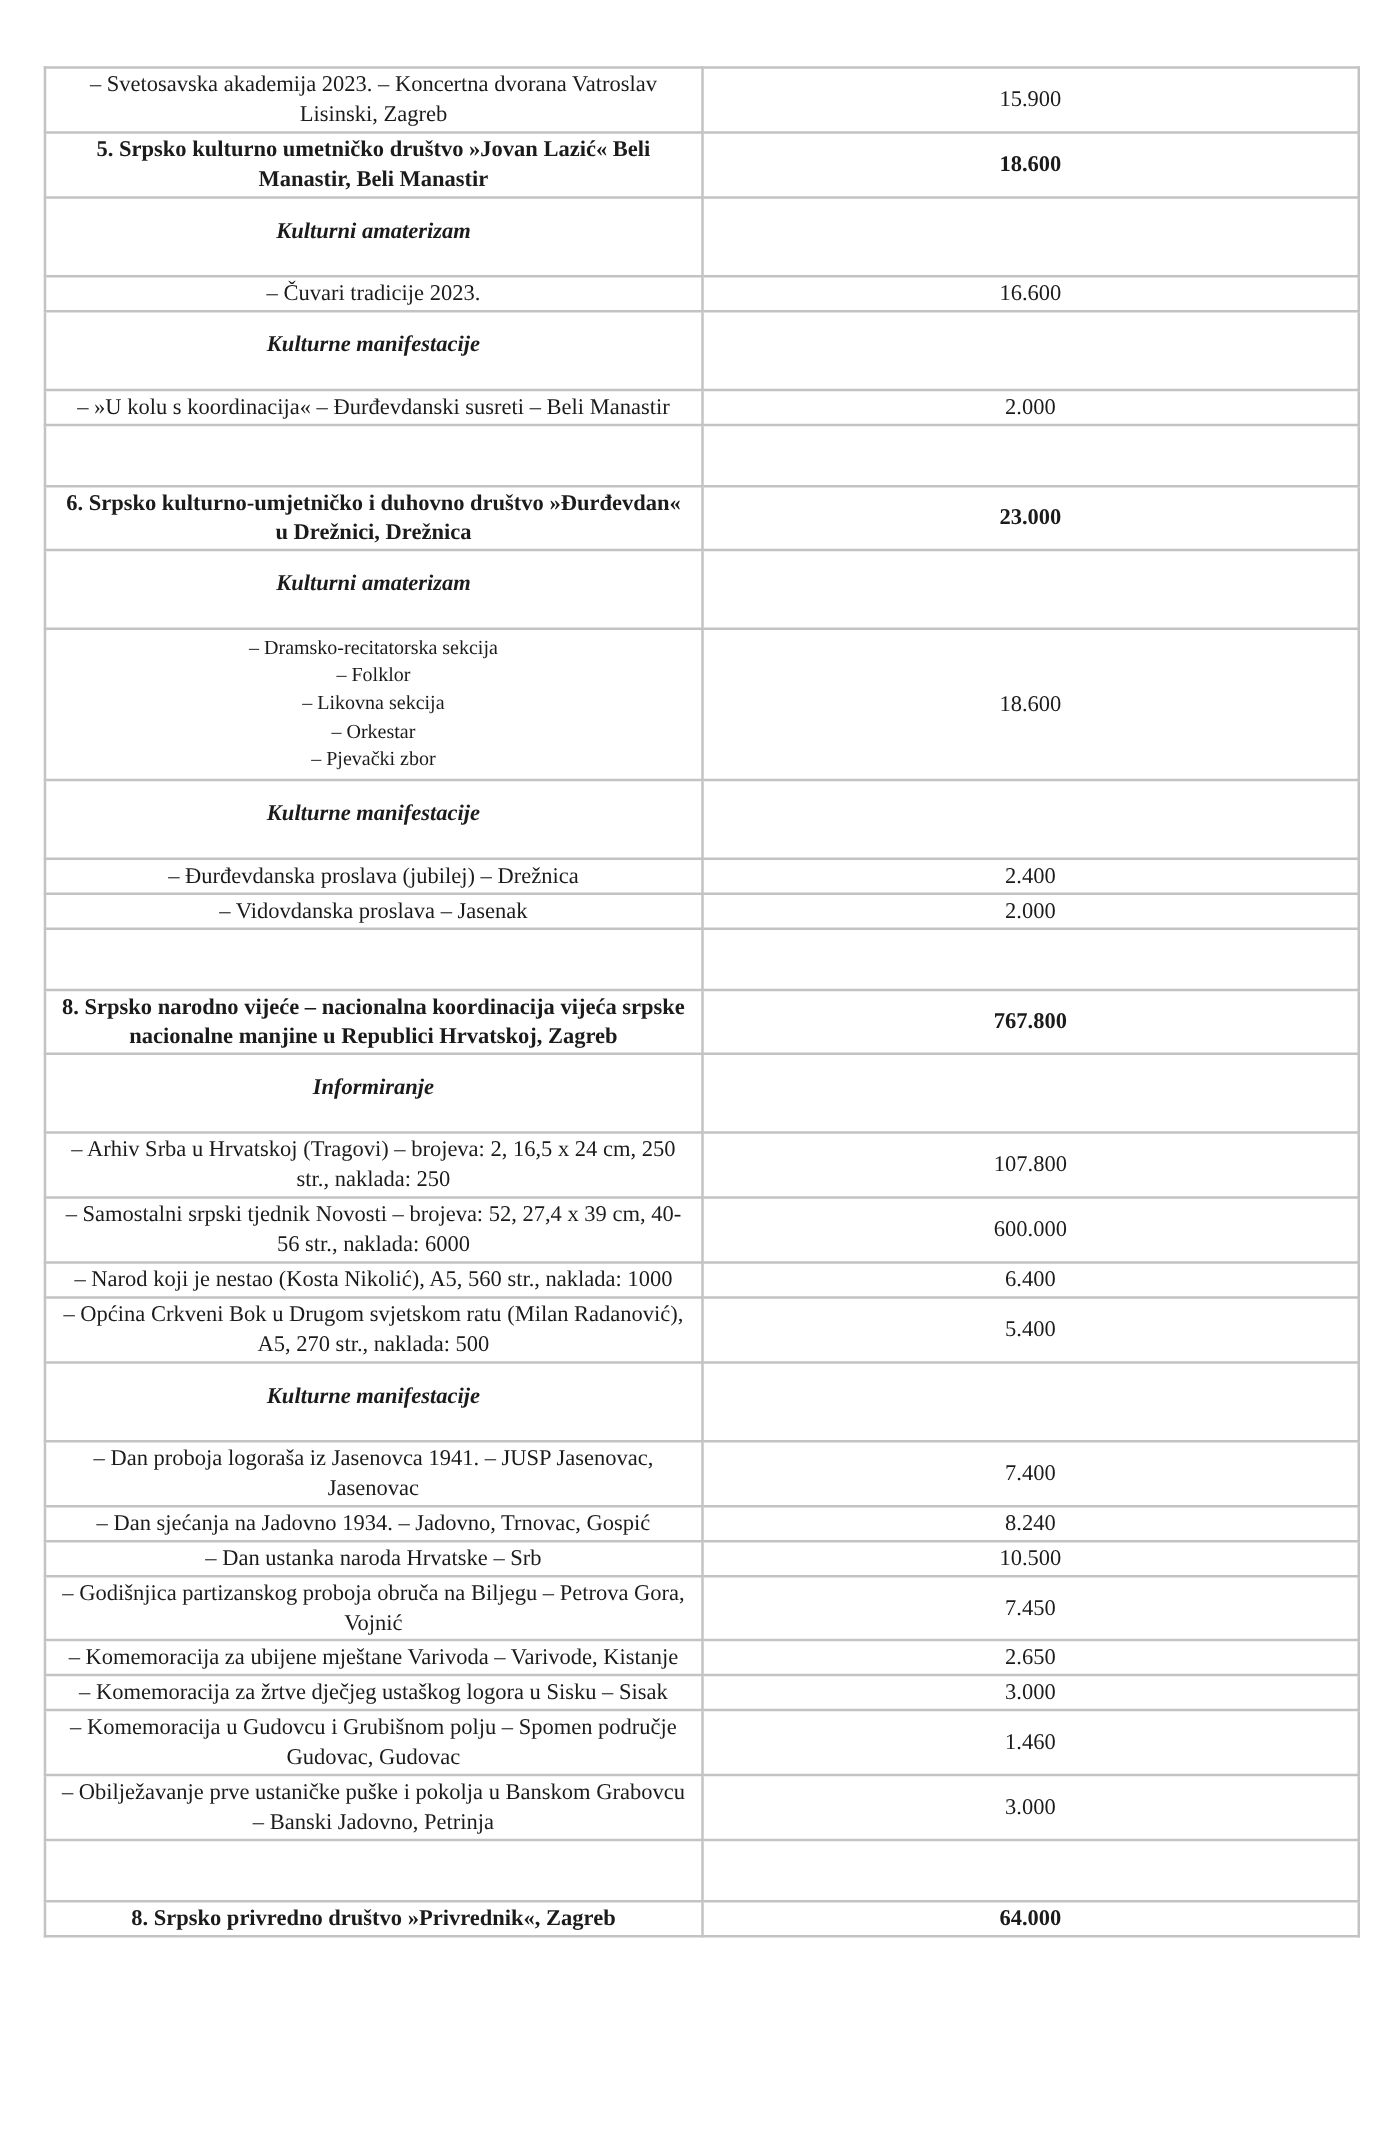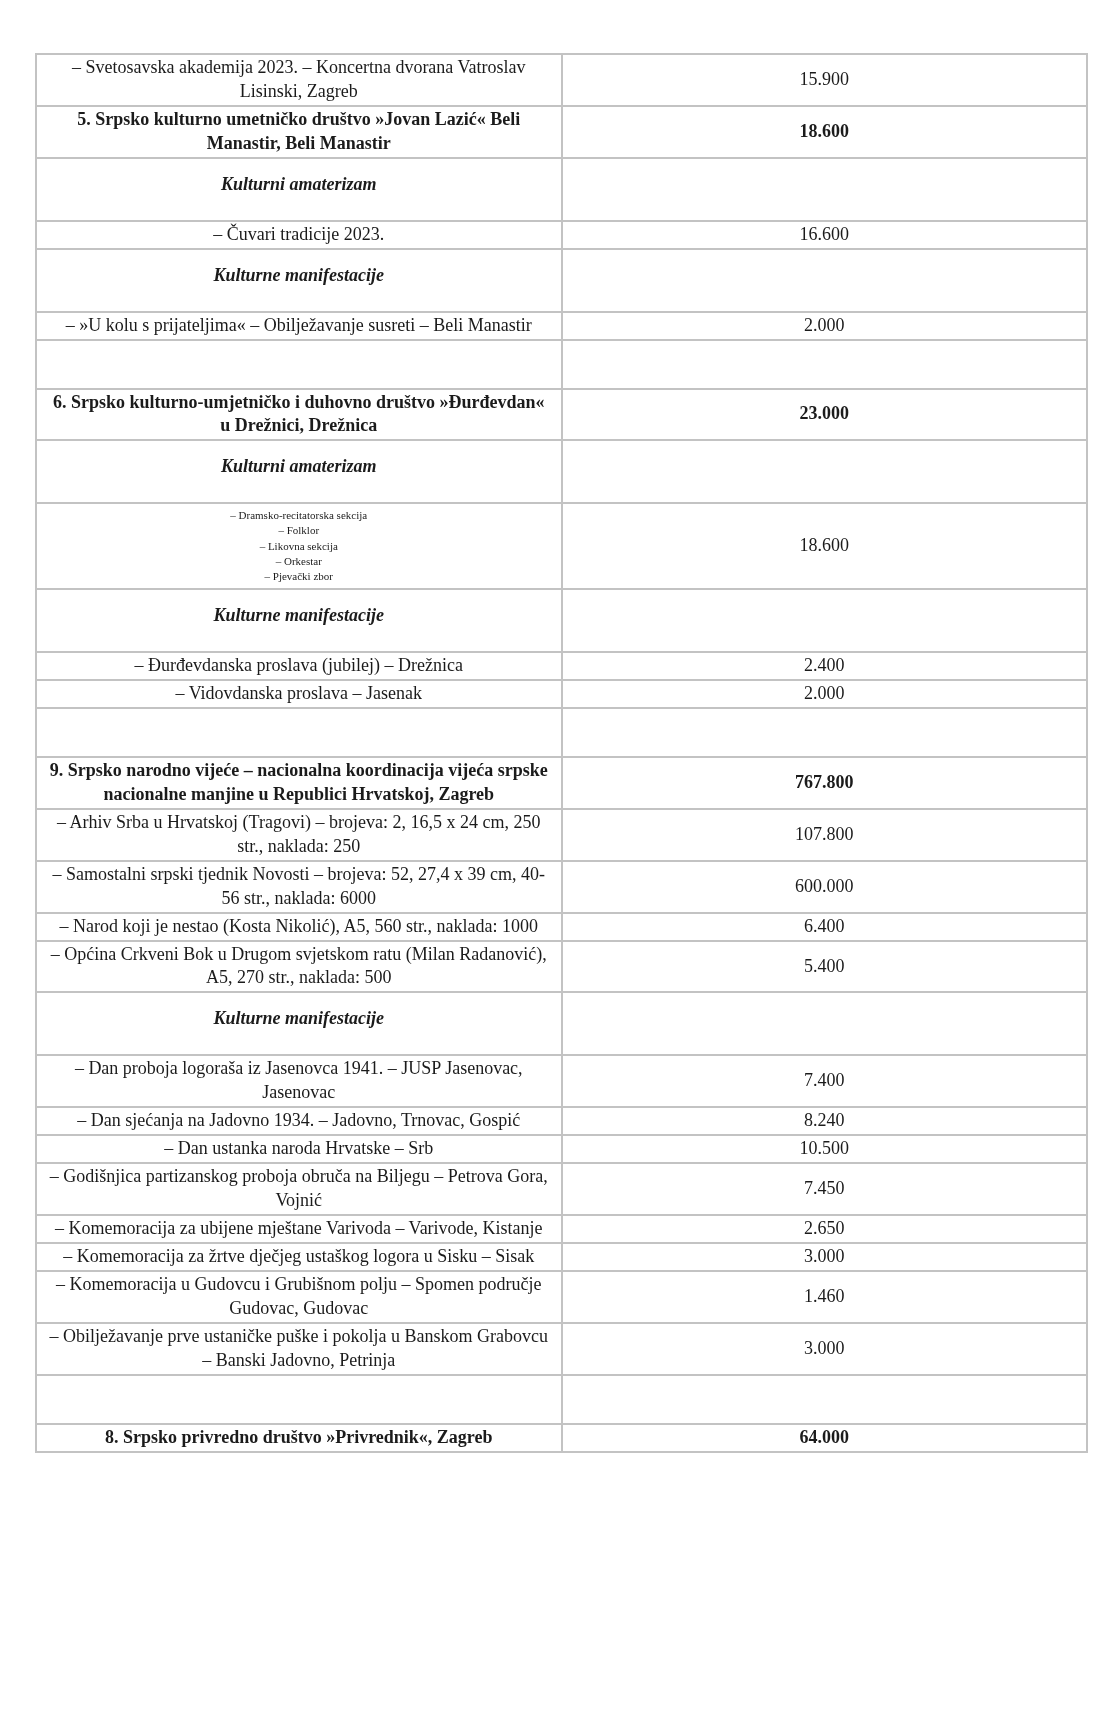--- a/index.html
+++ b/index.html
@@ -44,21 +44,21 @@
   tr.row-section td.cell-desc {
     font-weight: bold;
     font-style: italic;
     padding-top: 14px;
     padding-bottom: 23px;
   }
   tr.row-section td { height: 52px; }
   tr.row-empty td { height: 49px; }
   tr.row-item td { }
   tr.row-item-small td.cell-desc {
-    font-size: 11px;
+    font-size: 16px;
     line-height: 1.38;
     padding-top: 4px;
     padding-bottom: 4px;
   }
 </style>
 </head>
 <body style="color: rgb(27, 27, 27); background: rgb(255, 255, 255);">
 
 <div class="page">
   <table class="funding">
@@ -77,21 +77,21 @@
         </tr>
         <tr class="row-item">
           <td class="cell-desc">– Čuvari tradicije 2023.</td>
           <td class="cell-amount">16.600</td>
         </tr>
         <tr class="row-section">
           <td class="cell-desc">Kulturne manifestacije</td>
           <td class="cell-amount"></td>
         </tr>
         <tr class="row-item">
-          <td class="cell-desc">– »U kolu s prijateljima« – Obilježavanje susreti – Beli Manastir</td>
+          <td class="cell-desc">– »U kolu s koordinacija« – Đurđevdanski susreti – Beli Manastir</td>
           <td class="cell-amount">2.000</td>
         </tr>
         <tr class="row-empty">
           <td class="cell-desc"></td>
           <td class="cell-amount"></td>
         </tr>
         <tr class="row-org">
           <td class="cell-desc">6. Srpsko kulturno-umjetničko i duhovno društvo »Đurđevdan« u Drežnici, Drežnica</td>
           <td class="cell-amount">23.000</td>
         </tr>
@@ -119,22 +119,26 @@
         </tr>
         <tr class="row-item">
           <td class="cell-desc">– Vidovdanska proslava – Jasenak</td>
           <td class="cell-amount">2.000</td>
         </tr>
         <tr class="row-empty">
           <td class="cell-desc"></td>
           <td class="cell-amount"></td>
         </tr>
         <tr class="row-org">
-          <td class="cell-desc">9. Srpsko narodno vijeće – nacionalna koordinacija vijeća srpske nacionalne manjine u Republici Hrvatskoj, Zagreb</td>
+          <td class="cell-desc">8. Srpsko narodno vijeće – nacionalna koordinacija vijeća srpske nacionalne manjine u Republici Hrvatskoj, Zagreb</td>
           <td class="cell-amount">767.800</td>
+        </tr>
+        <tr class="row-section">
+          <td class="cell-desc">Informiranje</td>
+          <td class="cell-amount"></td>
         </tr>
         <tr class="row-item">
           <td class="cell-desc">– Arhiv Srba u Hrvatskoj (Tragovi) – brojeva: 2, 16,5 x 24 cm, 250 str., naklada: 250</td>
           <td class="cell-amount">107.800</td>
         </tr>
         <tr class="row-item">
           <td class="cell-desc">– Samostalni srpski tjednik Novosti – brojeva: 52, 27,4 x 39 cm, 40-56 str., naklada: 6000</td>
           <td class="cell-amount">600.000</td>
         </tr>
         <tr class="row-item">

